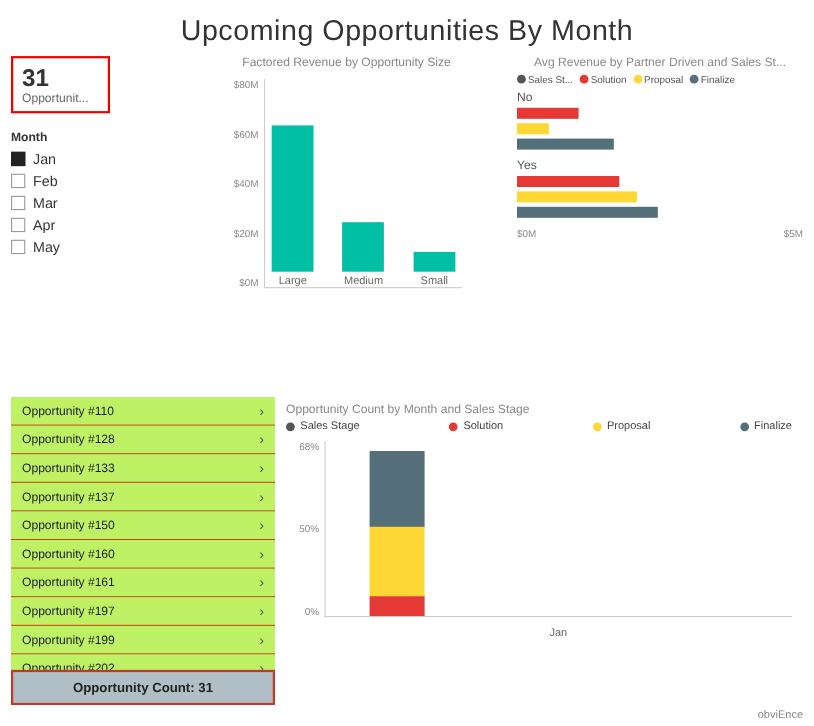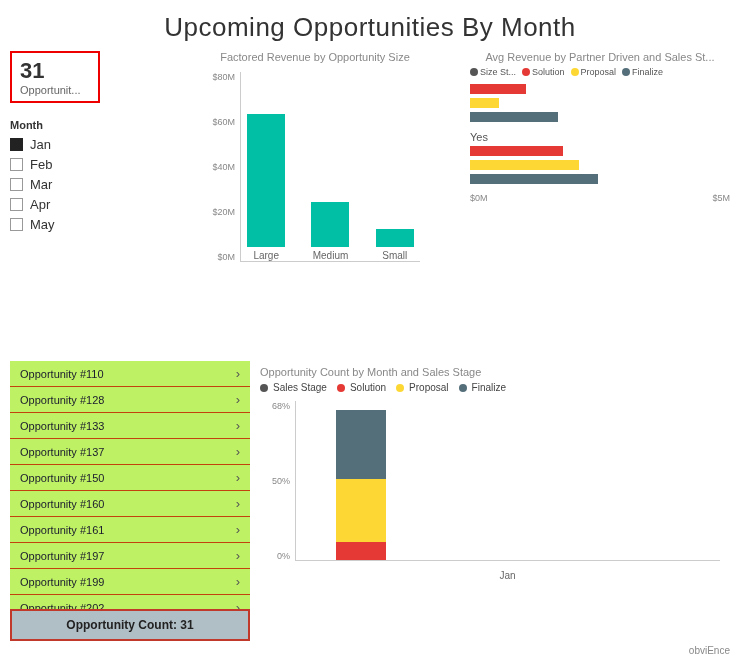--- a/index.html
+++ b/index.html
@@ -224,24 +224,25 @@
       padding: 5px 10px;
       position: relative;
     }
     .stacked-chart-title {
       font-size: 11px;
       color: #888;
       margin-bottom: 4px;
     }
     .stacked-legend {
       display: flex;
-      gap: 10px;
+      gap: 22px;
       font-size: 10px;
       color: #444;
       margin-bottom: 8px;
+      justify-content: space-between;
     }
     .stacked-legend-item {
       display: flex;
       align-items: center;
       gap: 3px;
     }
     .stacked-bar-wrapper {
       position: relative;
       height: 180px;
       padding-left: 35px;
@@ -362,37 +363,38 @@
             </div>
           </div>
       </div>
     </div>
 
     <div class="chart-container" style="max-width:260px;">
       <div class="chart-title">Avg Revenue by Partner Driven and Sales St...</div>
       <div class="hbar-legend" id="hbar-legend">
           <span style="display: flex; align-items: center;">
             <span class="legend-dot" style="background: rgb(85, 85, 85);"></span>
-            <span>Size St...</span>
+            <span>Sales St...</span>
           </span>
           <span style="display: flex; align-items: center;">
             <span class="legend-dot" style="background: rgb(229, 57, 53);"></span>
             <span>Solution</span>
           </span>
           <span style="display: flex; align-items: center;">
             <span class="legend-dot" style="background: rgb(253, 216, 53);"></span>
             <span>Proposal</span>
           </span>
           <span style="display: flex; align-items: center;">
             <span class="legend-dot" style="background: rgb(84, 110, 122);"></span>
             <span>Finalize</span>
           </span>
         </div>
       <div id="hbar-groups">
           <div class="hbar-group">
+            <div class="hbar-group-label">No</div>
             <div class="hbar-row">
               <div class="hbar-segment" style="width: 56px; background: rgb(229, 57, 53);"></div>
             </div>
             <div class="hbar-row">
               <div class="hbar-segment" style="width: 28.8px; background: rgb(253, 216, 53);"></div>
             </div>
             <div class="hbar-row">
               <div class="hbar-segment" style="width: 88px; background: rgb(84, 110, 122);"></div>
             </div>
           </div>

